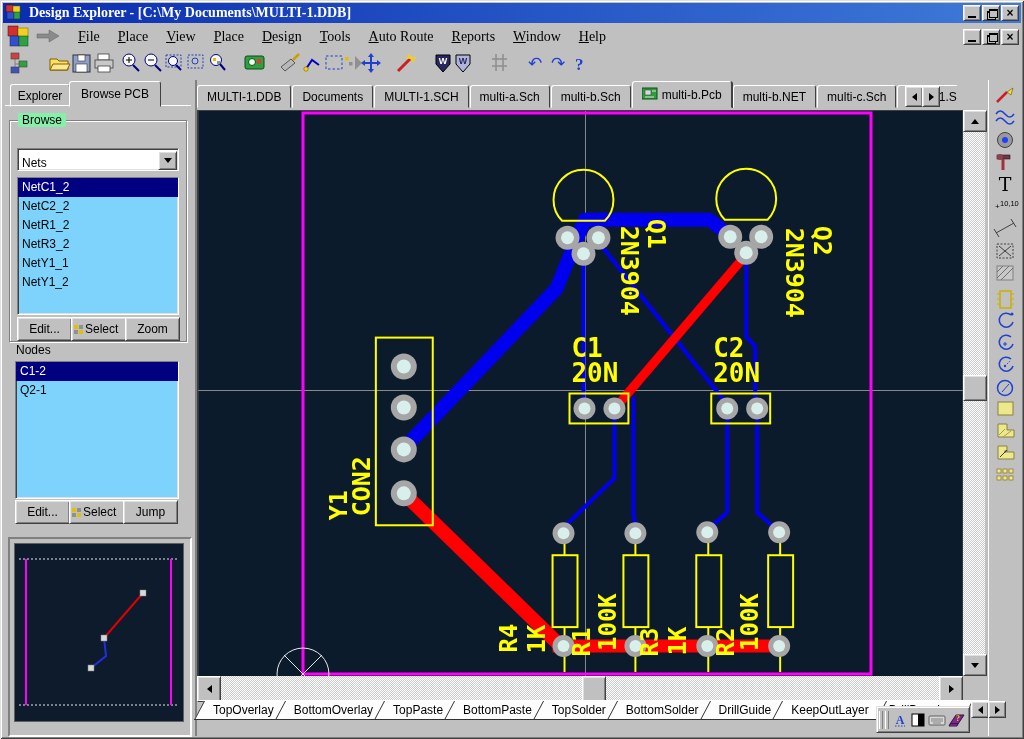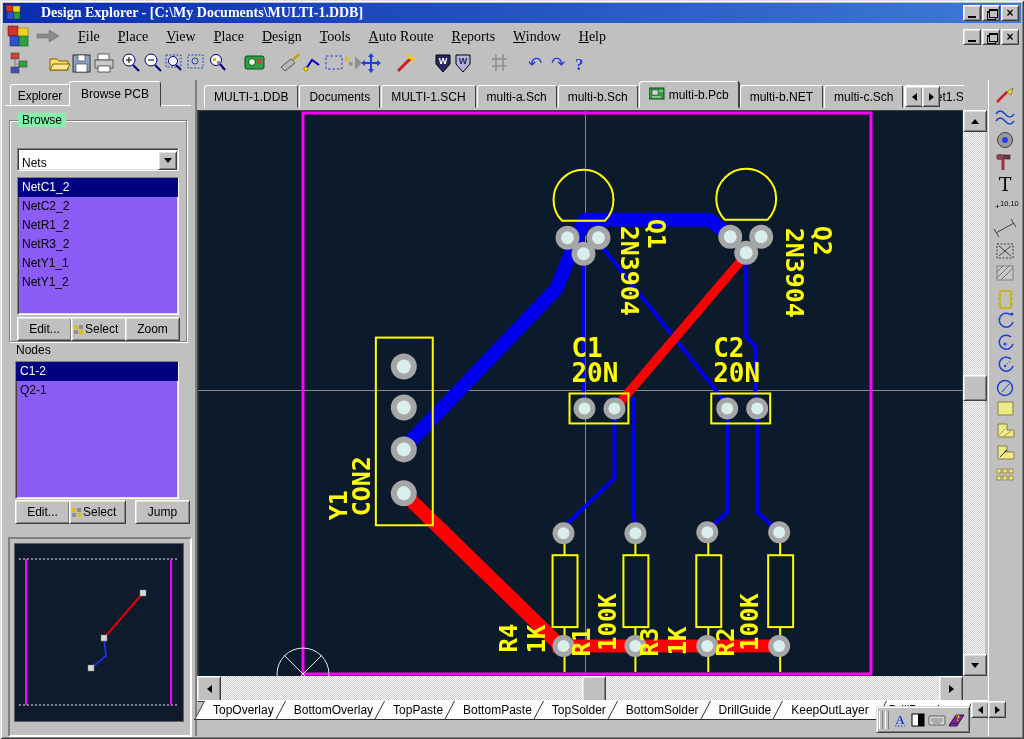--- a/index.html
+++ b/index.html
@@ -9,39 +9,39 @@
   .abs{position:absolute;}
   .raised{background:#c0c0c0;border:1px solid;border-color:#dfdfdf #404040 #404040 #dfdfdf;
     box-shadow:inset 1px 1px 0 #fff,inset -1px -1px 0 #808080;}
   .sunken{background:#fff;border:1px solid;border-color:#808080 #fff #fff #808080;
     box-shadow:inset 1px 1px 0 #404040,inset -1px -1px 0 #dfdfdf;}
   .btn{background:#c0c0c0;border:1px solid;border-color:#fff #404040 #404040 #fff;
     box-shadow:inset 1px 1px 0 #dfdfdf,inset -1px -1px 0 #808080;
     display:flex;align-items:center;justify-content:center;cursor:default;overflow:hidden;white-space:nowrap;}
   .titlebar{left:3px;top:3px;width:1018px;height:20px;
     background:linear-gradient(90deg,#0a2cb0,#3f7ad8);display:flex;align-items:center;padding:0 2px;box-sizing:border-box;}
-  .title-text{color:#fff;font-family:"Liberation Serif",serif;font-weight:bold;font-size:14px;margin-left:20px;flex:1;}
+  .title-text{color:#fff;font-family:"Liberation Serif",serif;font-weight:bold;font-size:14px;margin-left:8px;flex:1;}
   .wbtn{width:16px;height:14px;margin-left:1px;font-size:10px;line-height:10px;}
   .glyph-min{width:8px;height:2px;background:#000;margin-top:8px;}
   .glyph-restore{position:relative;width:9px;height:8px;}
   .glyph-restore .b1{position:absolute;left:2px;top:0;width:7px;height:6px;border:1px solid #000;border-top-width:2px;background:#c0c0c0;}
   .glyph-restore .b2{position:absolute;left:0;top:2px;width:7px;height:6px;border:1px solid #000;border-top-width:2px;background:#c0c0c0;}
   .glyph-x{font-weight:bold;font-size:12px;line-height:12px;color:#000;}
   .menurow{left:3px;top:24px;width:1018px;height:26px;display:flex;align-items:center;}
   .menu-item{display:inline-block;font-family:"Liberation Serif",serif;font-size:14px;padding:2px 9px;color:#000;}
   .menu-item::first-letter{text-decoration:underline;}
   .toolbar{left:3px;top:50px;width:1018px;height:28px;}
-  .dtabbar{left:204px;top:81px;width:760px;height:27px;display:flex;align-items:flex-end;overflow:hidden;}
+  .dtabbar{left:197px;top:81px;width:760px;height:27px;display:flex;align-items:flex-end;overflow:hidden;}
   .dtab{height:21px;display:flex;align-items:center;padding:0 9px;background:#c0c0c0;
     border:1px solid;border-color:#fff #404040 #c0c0c0 #fff;border-radius:3px 3px 0 0;margin-right:1px;font-size:12px;white-space:nowrap;}
   .dtab.active{height:25px;z-index:3;position:relative;box-shadow:1px 0 0 #404040;font-size:12px;}
   .dtab .tabicon{margin-right:4px;display:inline-block;}
   .ptab{position:absolute;display:flex;align-items:center;justify-content:center;background:#c0c0c0;
     border:1px solid;border-color:#fff #404040 #c0c0c0 #fff;border-radius:3px 3px 0 0;font-size:12px;}
-  .listbox{background:#8b5cf6;border:1px solid;border-color:#808080 #fff #fff #808080;
+  .listbox{background:#7dd3fc;border:1px solid;border-color:#808080 #fff #fff #808080;
     box-shadow:inset 1px 1px 0 #404040,inset -1px -1px 0 #dfdfdf;overflow:hidden;}
   .listrow{height:19px;line-height:19px;padding-left:4px;color:#000;white-space:nowrap;}
   .listrow.sel{background:#000080;color:#fff;}
   .groupbox{position:absolute;border:1px solid #808080;box-shadow:inset 1px 1px 0 #fff, 1px 1px 0 #fff;}
   .grouplabel{position:absolute;top:-8px;left:8px;background:#86efac;padding:0 4px;font-size:12px;}
   .tri{width:0;height:0;display:inline-block;}
   .tri-up{border:4px solid transparent;border-top:0;border-bottom:5px solid #000;}
   .tri-down{border:4px solid transparent;border-bottom:0;border-top:5px solid #000;}
   .tri-left{border:4px solid transparent;border-left:0;border-right:5px solid #000;}
   .tri-right{border:4px solid transparent;border-right:0;border-left:5px solid #000;}
@@ -287,21 +287,21 @@
     </div>
     <div class="btn" style="position:absolute;left:66px;top:420px;width:53px;height:22px;justify-content:flex-start;padding-left:2px;">
       <svg width="9" height="9" style="margin-right:2px;flex:none;">
         <rect x="0" y="0" width="4" height="4" fill="#e0c000"></rect>
           <rect x="5" y="0" width="4" height="4" fill="#909090"></rect>
         <rect x="0" y="5" width="4" height="4" fill="#909090"></rect>
           <rect x="5" y="5" width="4" height="4" fill="#e0c000"></rect>
       </svg>
       <span>Select</span>
     </div>
-    <div class="btn" style="position:absolute;left:120px;top:420px;width:53px;height:22px;margin-left:12px;">
+    <div class="btn" style="position:absolute;left:120px;top:420px;width:53px;height:22px;">
       <span>Jump</span>
     </div>
 
     <div class="abs" style="left:5px;top:457px;width:180px;height:196px;border:2px solid;border-color:#808080 #fff #fff #808080;background:#c0c0c0;">
       <svg width="168" height="177" viewBox="0 0 168 177" style="position:absolute;left:4px;top:4px;border:1px solid #606060;">
         <rect x="0" y="0" width="168" height="177" fill="#0d1b2c"></rect>
         <line x1="4" y1="15" x2="164" y2="15" stroke="#e8e8e8" stroke-dasharray="2,2"></line>
         <line x1="4" y1="161" x2="164" y2="161" stroke="#e8e8e8" stroke-dasharray="2,2"></line>
         <line x1="11" y1="15" x2="11" y2="161" stroke="#ff00ff" stroke-width="2"></line>
         <line x1="156" y1="15" x2="156" y2="161" stroke="#ff00ff" stroke-width="2"></line>

